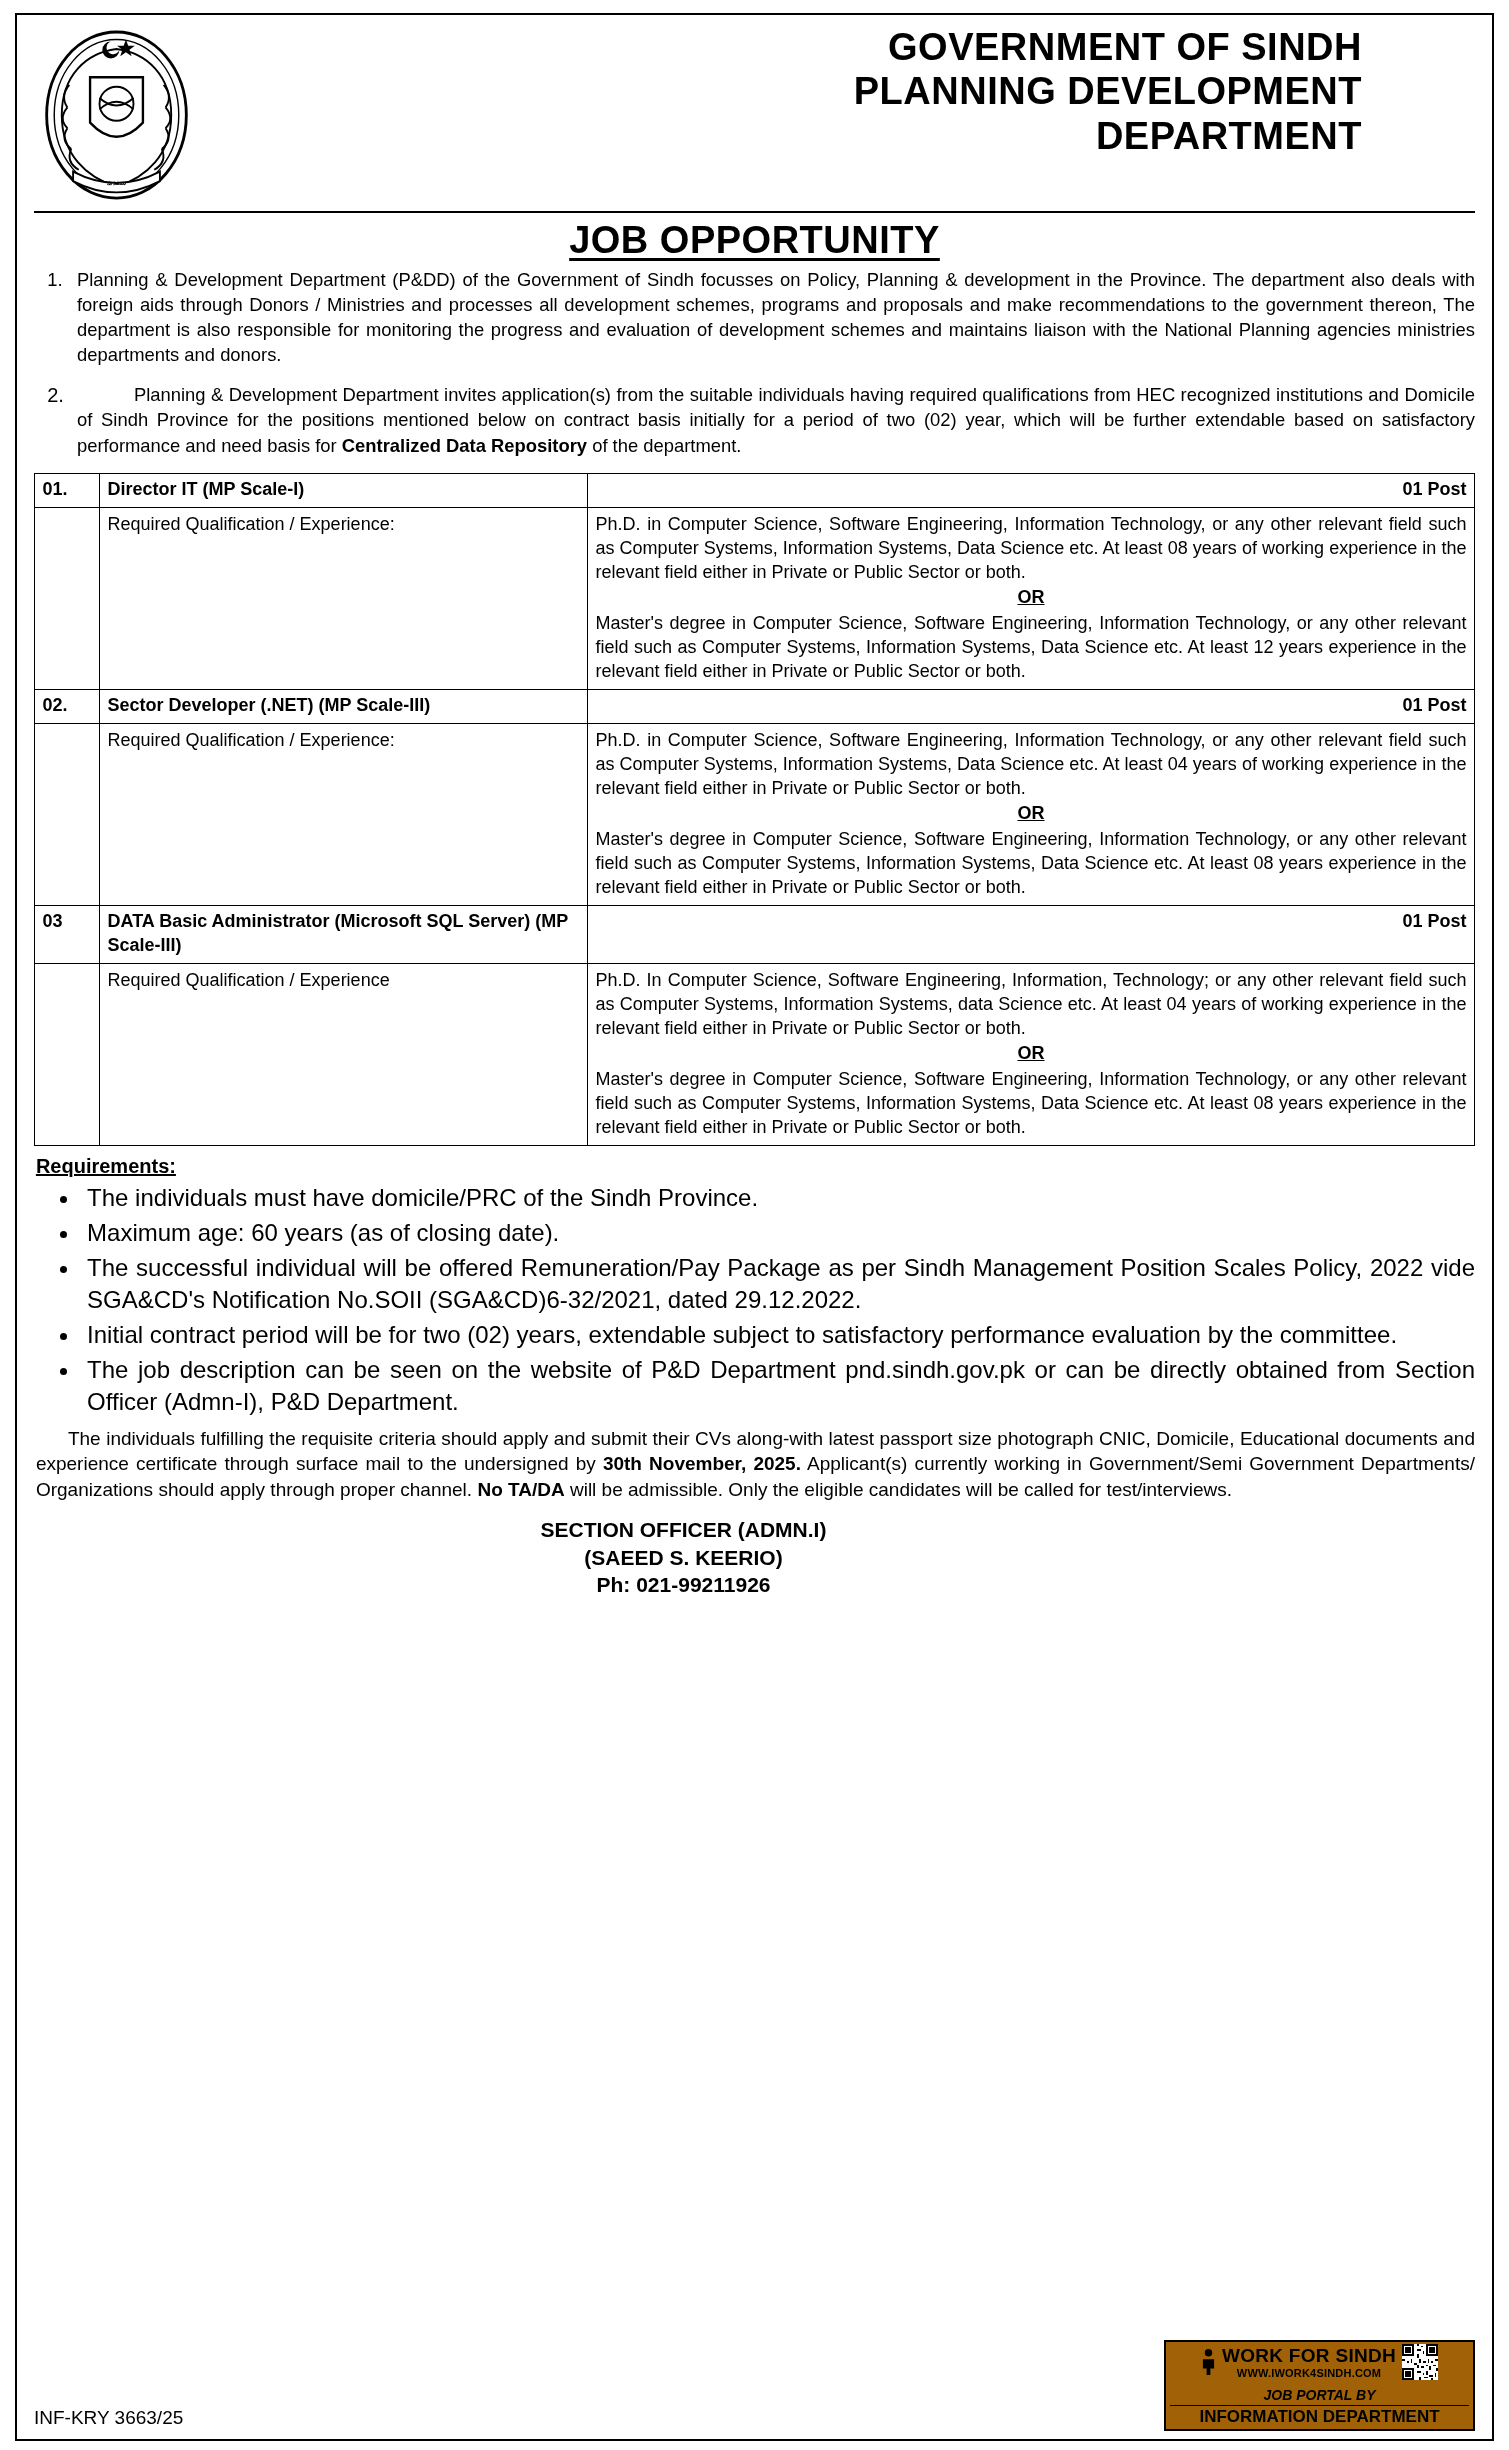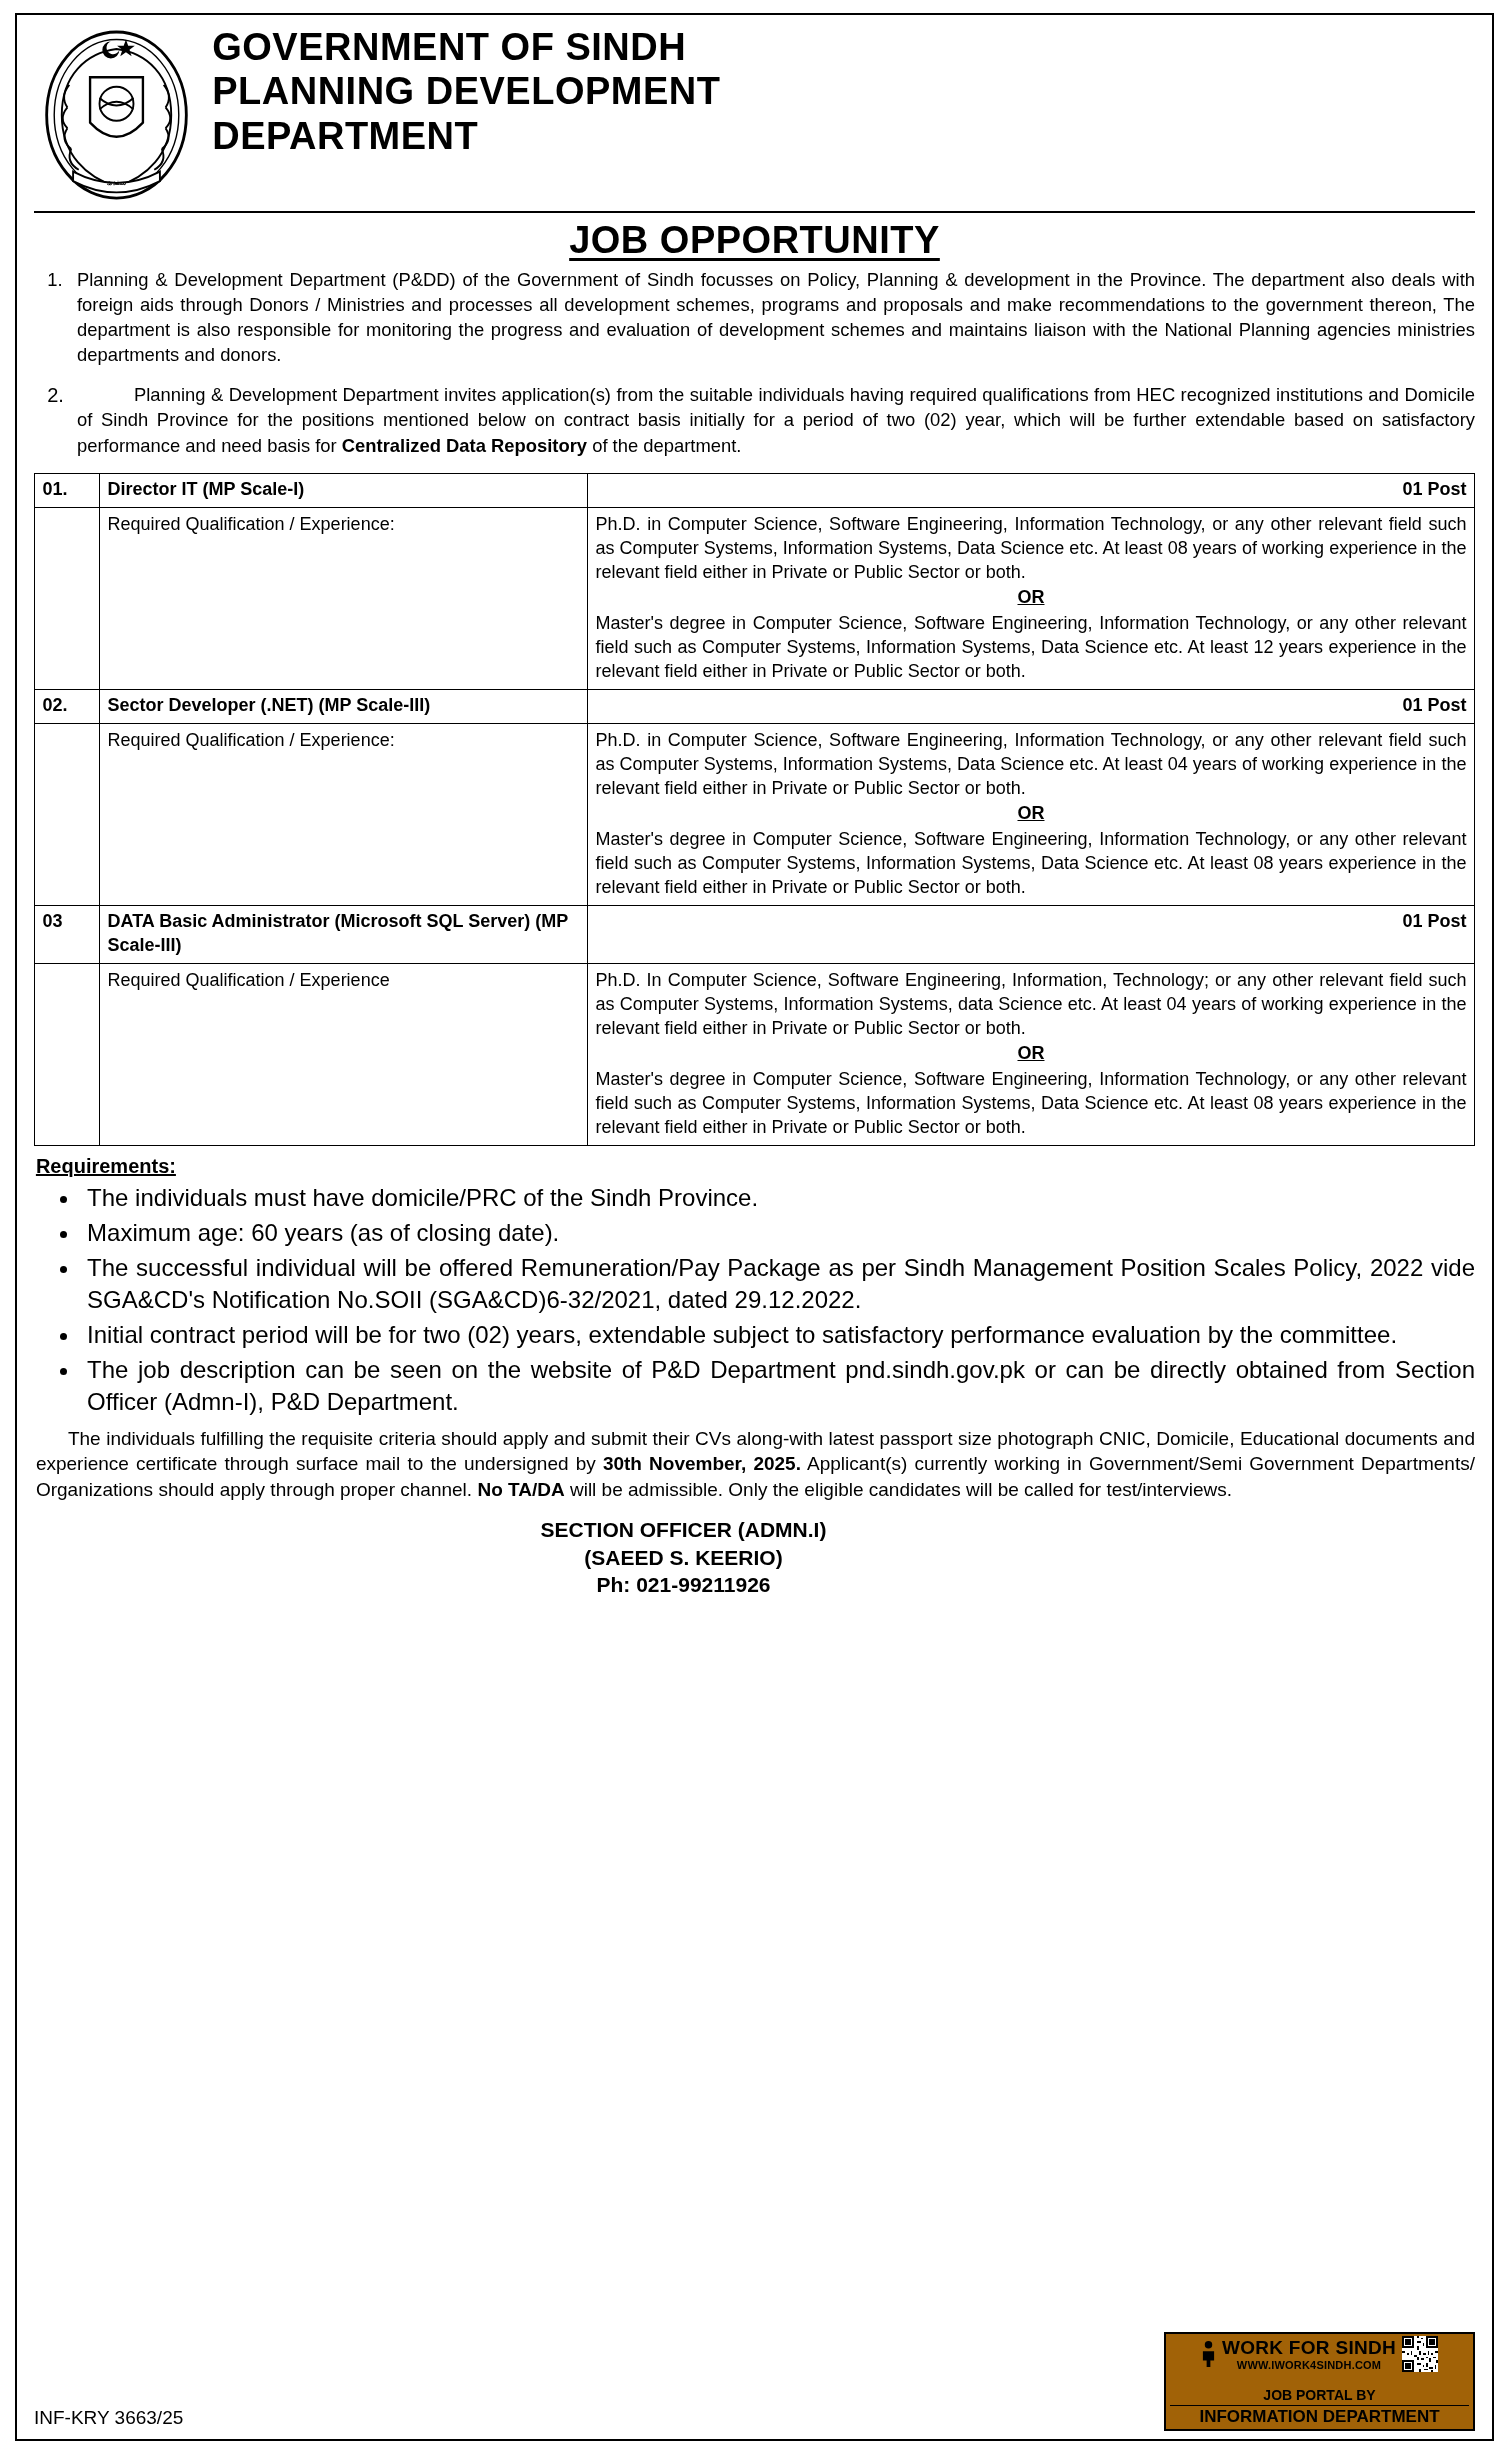--- a/index.html
+++ b/index.html
@@ -47,21 +47,21 @@
   .header-text {
     flex: 1;
     text-align: center;
     padding-right: 113px;
   }
   .gov-line {
     font-weight: bold;
     font-size: 38px;
     letter-spacing: 0.5px;
     line-height: 1.18;
-    text-align: left;
+    text-align: right;
   }
   .gov-line .l2, .gov-line .l3 { display: block; }
   .hr-thick {
     border: 0;
     border-top: 2.8px solid #000;
     margin: 7.5px 0 3.8px 0;
   }
   .job-opportunity {
     text-align: center;
     font-weight: bold;
@@ -207,21 +207,22 @@
     letter-spacing: 0.3px;
   }
   .portal-url {
     font-size: 11px;
     font-weight: bold;
     letter-spacing: 0.2px;
   }
   .portal-sub {
     font-weight: bold;
     font-size: 14px;
-    margin-top: 15px;
+    margin-top: 7px;
+    font-style: italic;
   }
   .portal-dept {
     font-weight: bold;
     font-size: 17px;
     border-top: 1.9px solid #000;
     margin-top: 1.9px;
     padding: 0.9px 0 1.9px 0;
   }
   .qr {
     width: 36px;

